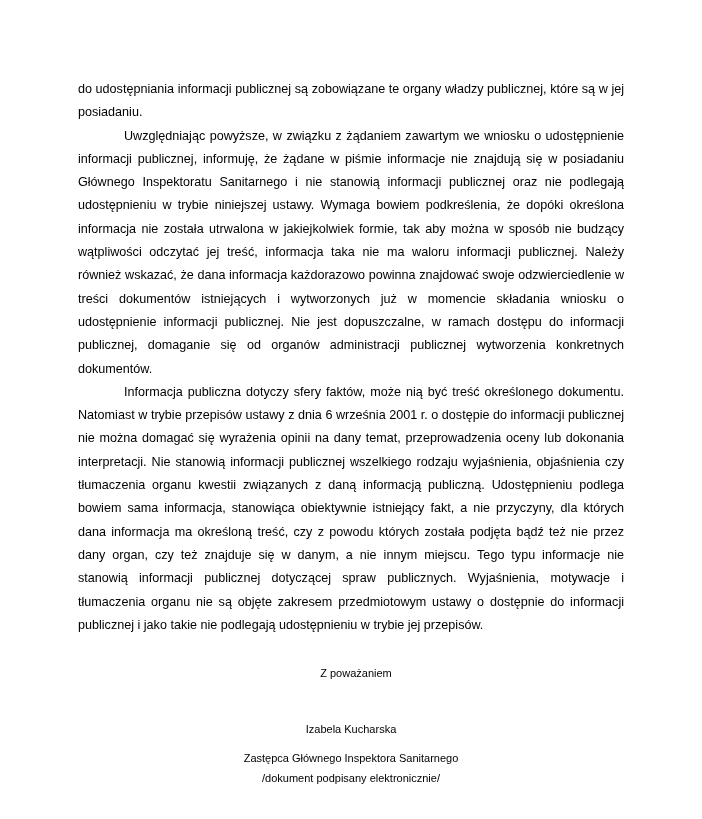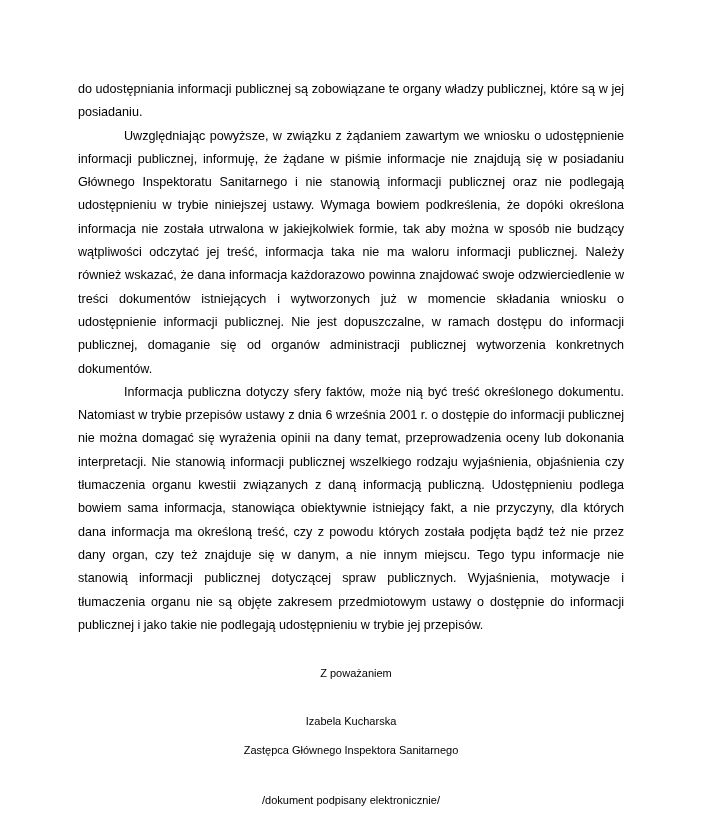--- a/index.html
+++ b/index.html
@@ -39,27 +39,26 @@
   .sign-block {
     margin-top: 26px;
     text-align: center;
     font-size: 11px;
     line-height: 1.85;
   }
   .sign-regards {
     margin-left: 10px;
   }
   .sign-name {
-    margin-top: 28px;
+    margin-top: 36px;
   }
   .sign-title {
     margin-top: 8px;
   }
   .sign-electronic {
-    margin-top: 30px;
   }
   .sign-line {
     display: block;
   }
 </style>
 </head>
 <body>
 
 <div class="page">
   <div class="doc-body">

